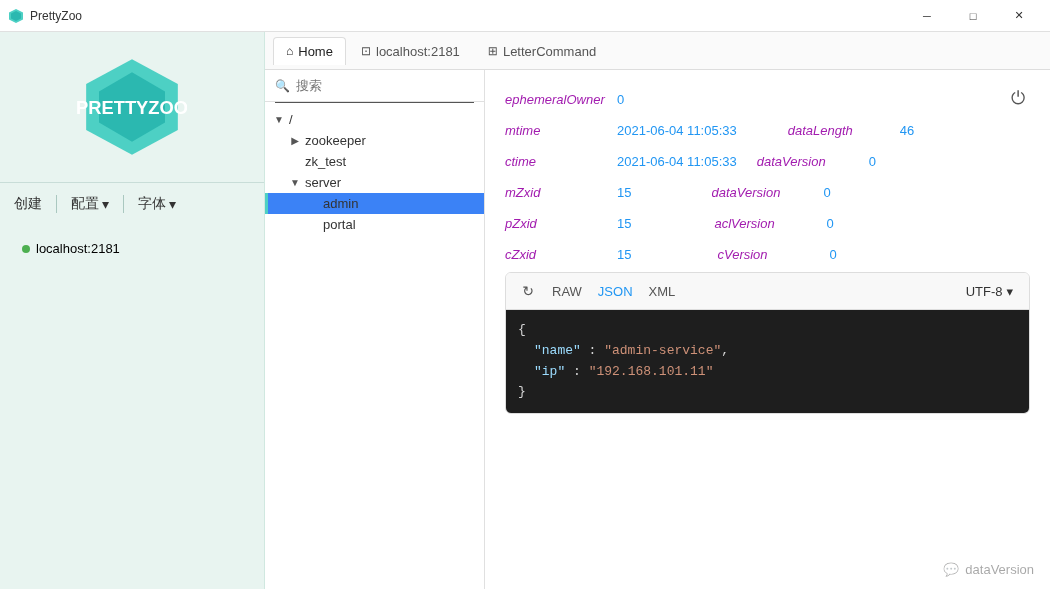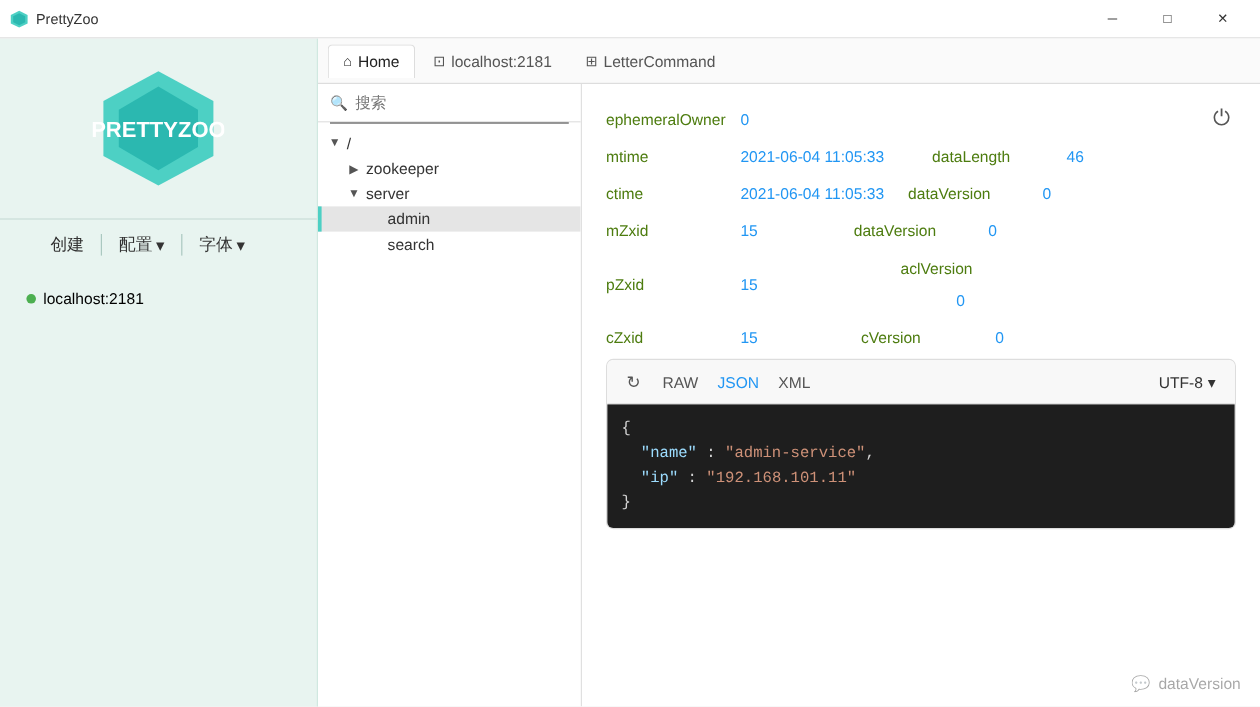--- a/index.html
+++ b/index.html
@@ -74,21 +74,21 @@
       align-items: center;
       justify-content: center;
     }
     .logo-hex {
       width: 110px;
       height: 110px;
     }
     .sidebar-actions {
       display: flex;
       align-items: center;
-      padding: 8px 36px;
+      padding: 8px 8px;
       gap: 8px;
       border-top: 1px solid #c8ddd8;
     }
     .sidebar-action-btn {
       background: transparent;
       border: none;
       cursor: pointer;
       font-size: 14px;
       color: #333;
       display: flex;
@@ -209,21 +209,21 @@
     }
     .tree-item {
       display: flex;
       align-items: center;
       padding: 3px 8px;
       cursor: pointer;
       color: #333;
       white-space: nowrap;
     }
     .tree-item.active {
-      background: #e5e5e5;
+      background: #3b82f6;
       color: #333;
     }
     .tree-arrow {
       margin-right: 4px;
       font-size: 10px;
       color: #555;
       width: 12px;
       text-align: center;
     }
 
@@ -256,23 +256,24 @@
       justify-content: center;
       border-radius: 50%;
     }
     .detail-row {
       display: flex;
       align-items: center;
       gap: 12px;
       padding: 6px 0;
     }
     .detail-label {
-      color: #4d7c0f;
+      color: #a21caf;
       font-size: 13px;
       min-width: 100px;
+      font-style: italic;
     }
     .detail-value {
       color: #2196F3;
       font-size: 13px;
     }
 
     
     .editor-area {
       border: 1px solid #ddd;
       border-radius: 6px;
@@ -426,50 +427,54 @@
           <div class="tree-item">
             <span class="tree-arrow">▼</span>
             <span>/</span>
           </div>
 
           <div class="tree-item" style="padding-left:24px;">
             <span class="tree-arrow">▶</span>
             <span>zookeeper</span>
           </div>
 
+          <div class="tree-item" style="padding-left:24px;">
+            <span class="tree-arrow" style="visibility:hidden;">▶</span>
+            <span>zk_test</span>
+          </div>
 
           <div class="tree-item" style="padding-left:24px;">
             <span class="tree-arrow">▼</span>
             <span>server</span>
           </div>
 
           <div class="tree-item active" style="padding-left:42px; border-left: 3px solid #4dd0c4; padding-left: 39px;">
             <span class="tree-arrow" style="visibility:hidden;">▶</span>
             <span>admin</span>
           </div>
 
-
           <div class="tree-item" style="padding-left:42px;">
             <span class="tree-arrow" style="visibility:hidden;">▶</span>
-            <span>search</span>
-          </div>
+            <span>portal</span>
+          </div>
+
         </div>
       </div>
 
       <div class="detail-panel">
         <button class="power-btn">⏻</button>
 
         <div style="display:flex; gap:40px; margin-bottom:4px;">
           <div class="detail-row">
             <span class="detail-label">ephemeralOwner</span>
             <span class="detail-value">0</span>
           </div>
         </div>
 
-        <div style="display:flex; gap:20px; margin-bottom:4px; align-items:center;">
+        <div style="display:flex; gap:31px; margin-bottom:4px; align-items:center;">
           <div class="detail-row">
             <span class="detail-label">mtime</span>
             <span class="detail-value">2021-06-04 11:05:33</span>
           </div>
           <div class="detail-row" style="margin-left:20px;justify-content:flex-end;">
             <span class="detail-label">dataLength</span>
             <span class="detail-value">46</span>
           </div>
         </div>
 
@@ -493,21 +498,21 @@
             <span class="detail-label">dataVersion</span>
             <span class="detail-value">0</span>
           </div>
         </div>
 
         <div style="display:flex; gap:20px; margin-bottom:4px; align-items:center;">
           <div class="detail-row">
             <span class="detail-label">pZxid</span>
             <span class="detail-value">15</span>
           </div>
-          <div class="detail-row" style="margin-left:99px;flex-direction:column;">
+          <div class="detail-row" style="margin-left:63px;">
             <span class="detail-label">aclVersion</span>
             <span class="detail-value">0</span>
           </div>
         </div>
 
         <div style="display:flex; gap:20px; margin-bottom:0; ">
           <div class="detail-row">
             <span class="detail-label">cZxid</span>
             <span class="detail-value">15</span>
           </div>

